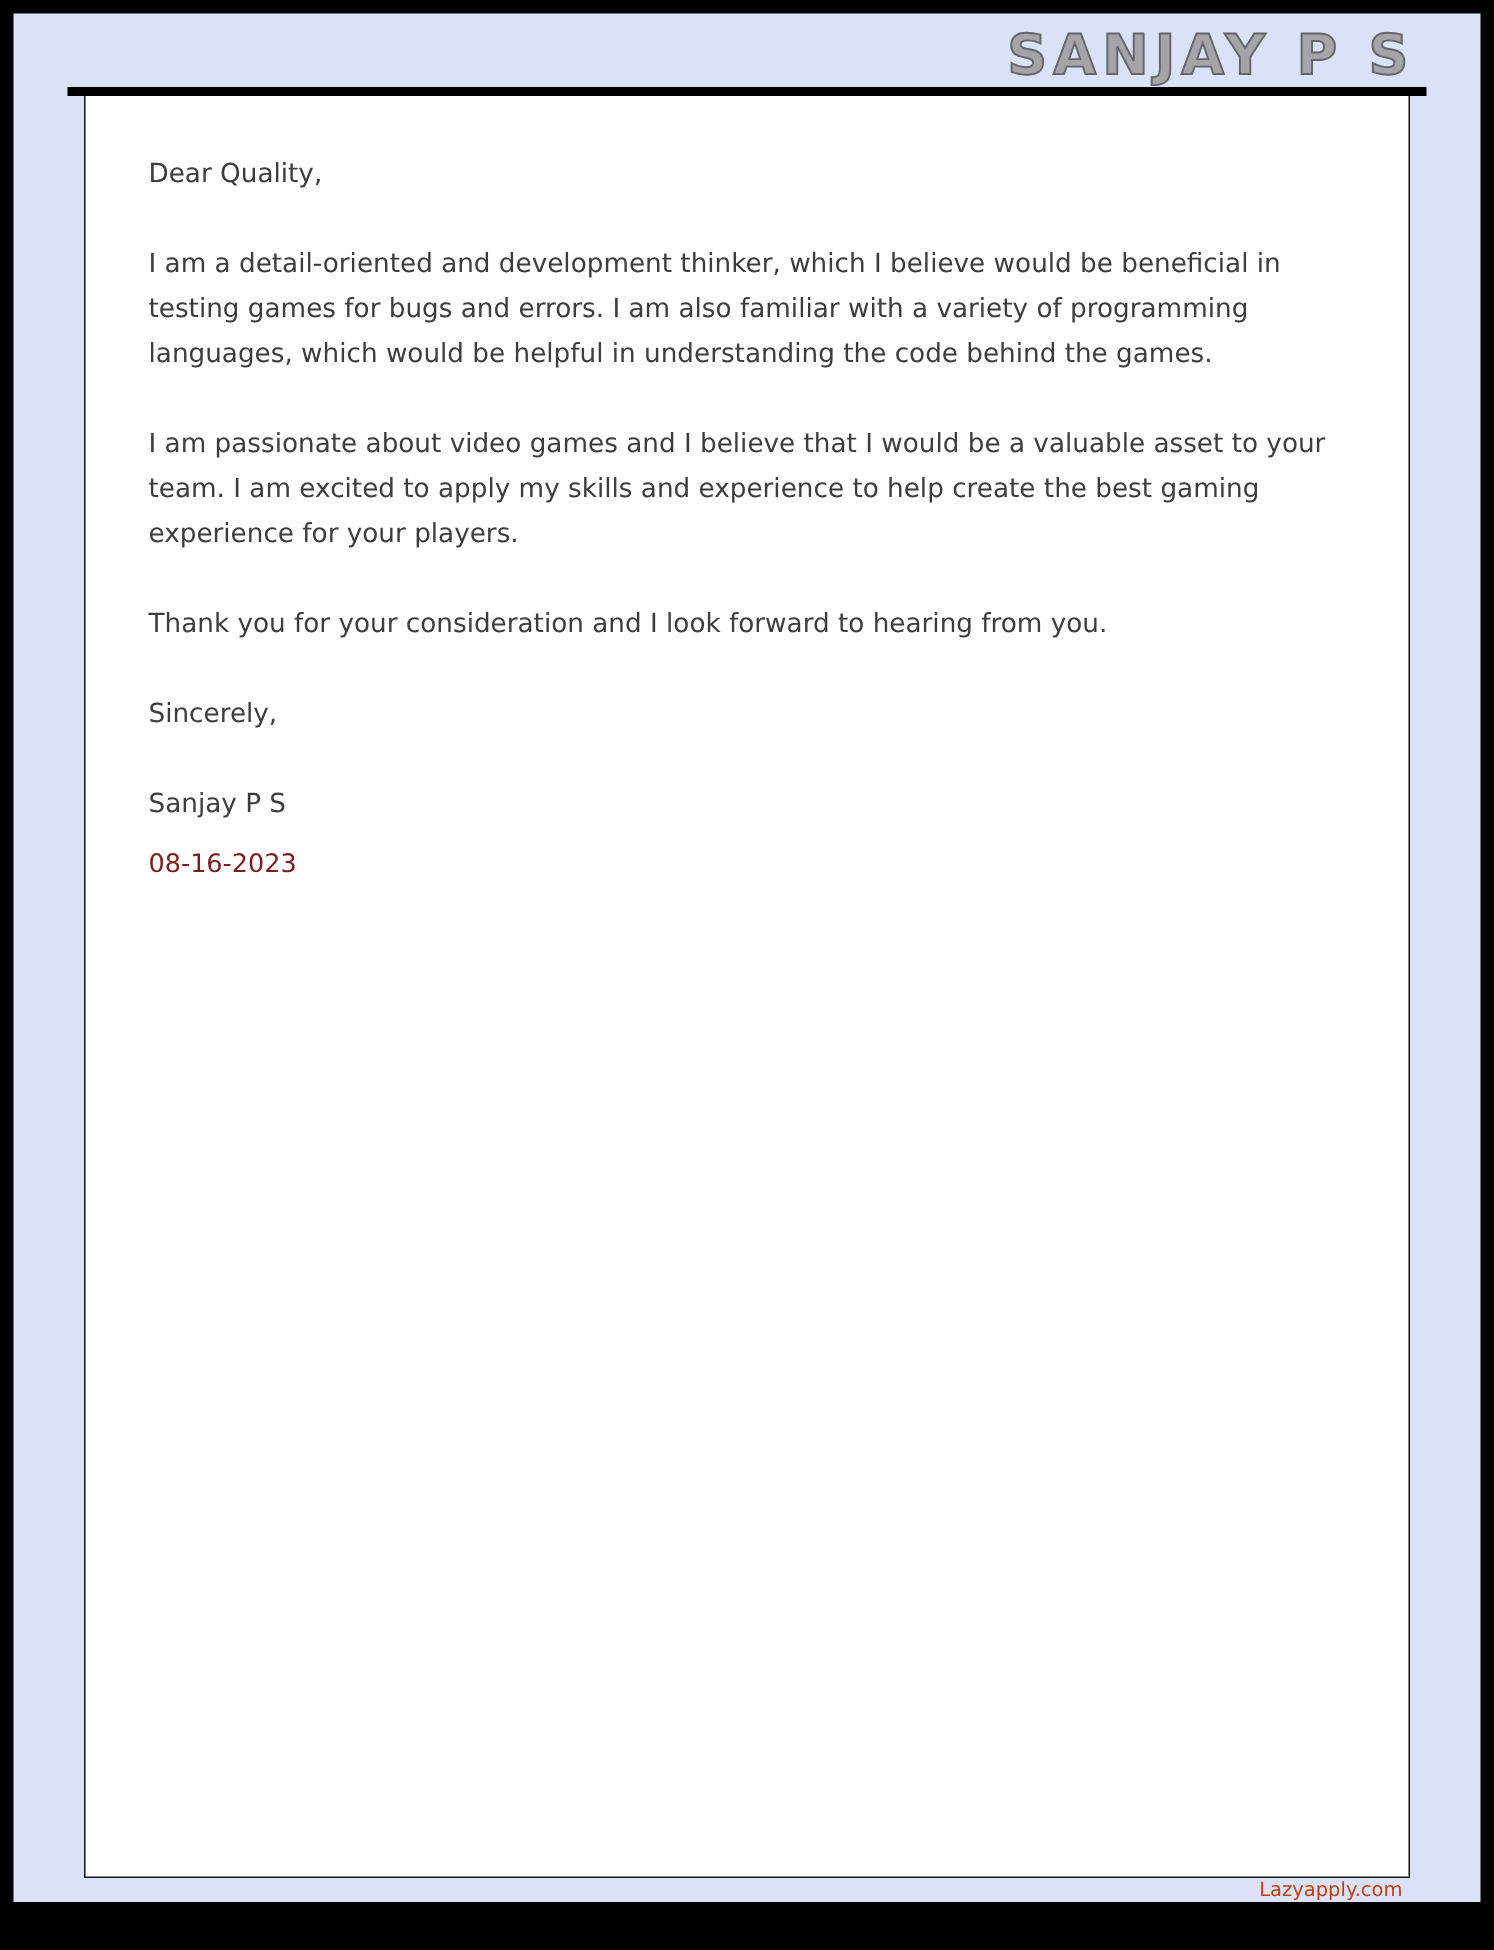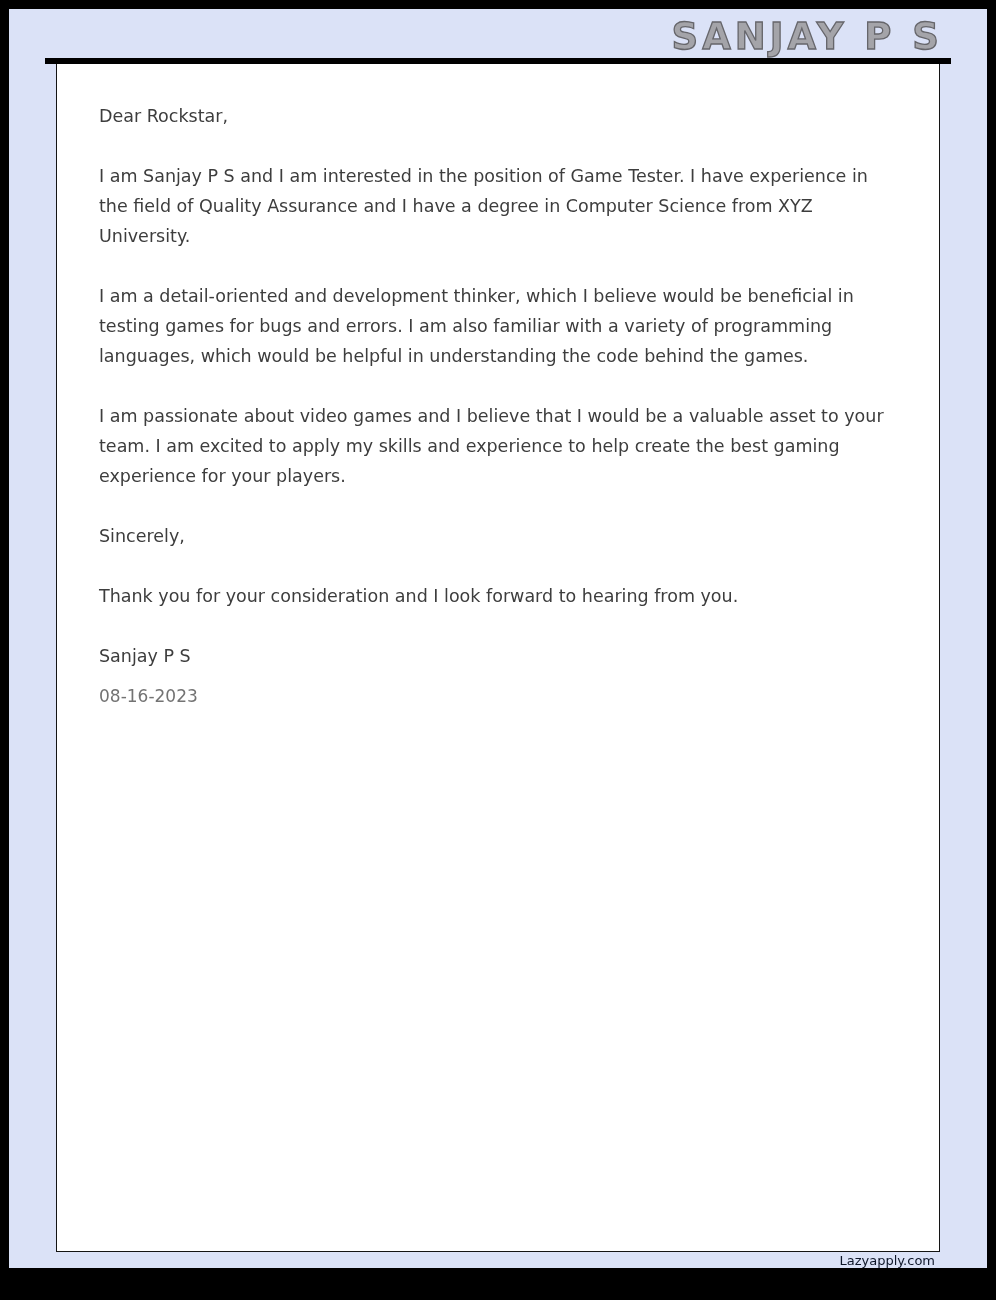--- a/index.html
+++ b/index.html
@@ -57,61 +57,60 @@
     color: #3d3d3d;
   }
   .page p.signature {
     margin-bottom: 10px;
   }
   .page p.date {
     margin-bottom: 0;
     font-size: 17px;
   }
   .date a {
-    color: #737373;
+    color: #7f1d1d;
     text-decoration: none;
     cursor: pointer;
   }
   .footer {
     text-align: right;
     padding: 1px 52px 0 0;
     font-size: 13px;
     line-height: 15px;
     color: #2b2b2b;
   }
   .footer a {
-    color: #0f172a;
+    color: #c2410c;
     text-decoration: none;
     cursor: pointer;
   }
 </style>
 </head>
 <body>
 
 <div class="canvas">
 
   <div class="letterhead">
     <span class="name">SANJAY P S</span>
   </div>
 
   <div class="top-rule"></div>
 
   <div class="page">
-    <p>Dear Rockstar,</p>
+    <p>Dear Quality,</p>
 
-    <p>I am Sanjay P S and I am interested in the position of Game Tester. I have experience in the field of Quality Assurance and I have a degree in Computer Science from XYZ University.</p>
 
 
     <p>I am a detail-oriented and development thinker, which I believe would be beneficial in testing games for bugs and errors. I am also familiar with a variety of programming languages, which would be helpful in understanding the code behind the games.</p>
 
     <p>I am passionate about video games and I believe that I would be a valuable asset to your team. I am excited to apply my skills and experience to help create the best gaming experience for your players.</p>
 
+    <p>Thank you for your consideration and I look forward to hearing from you.</p>
+
     <p>Sincerely,</p>
-
-    <p>Thank you for your consideration and I look forward to hearing from you.</p>
 
     <p class="signature">Sanjay P S</p>
 
     <p class="date"><a>08-16-2023</a></p>
   </div>
 
   <div class="footer">
     <a>Lazyapply.com</a>
   </div>
 

